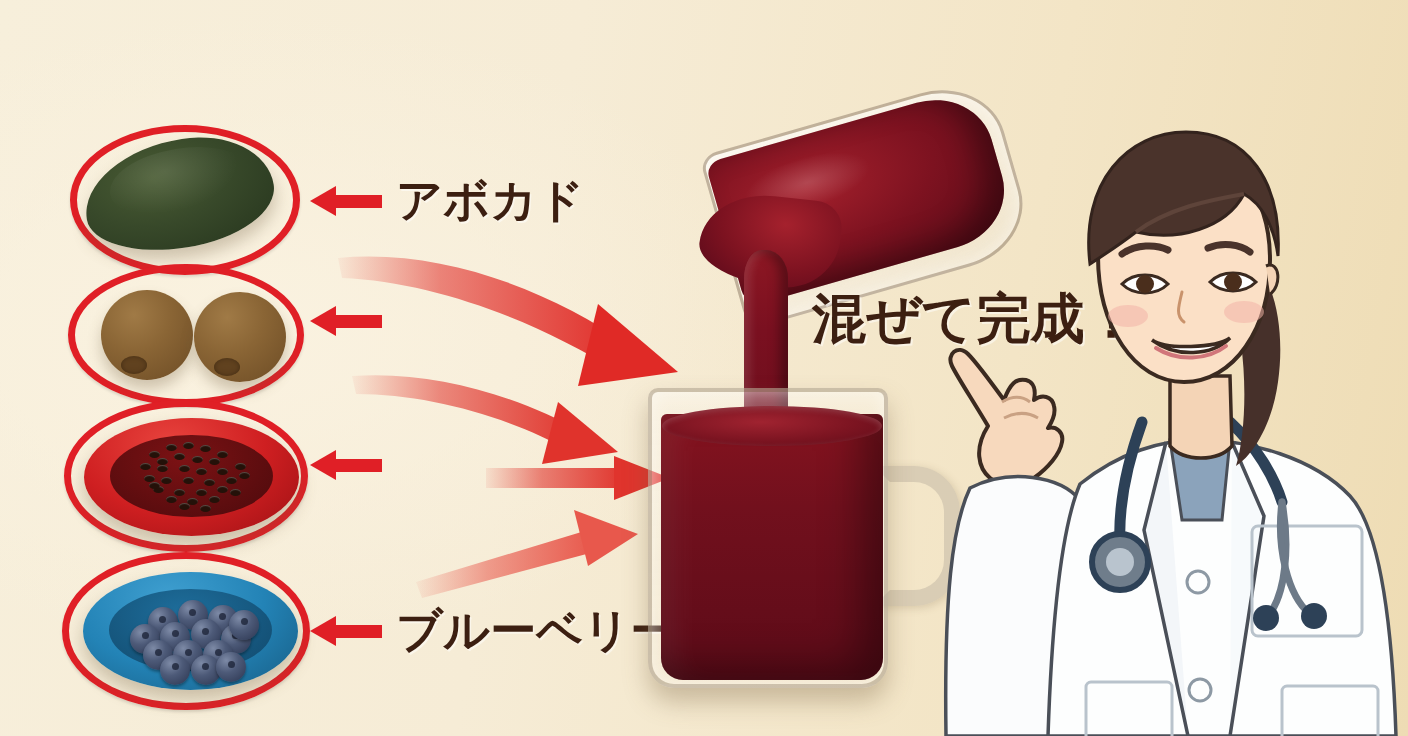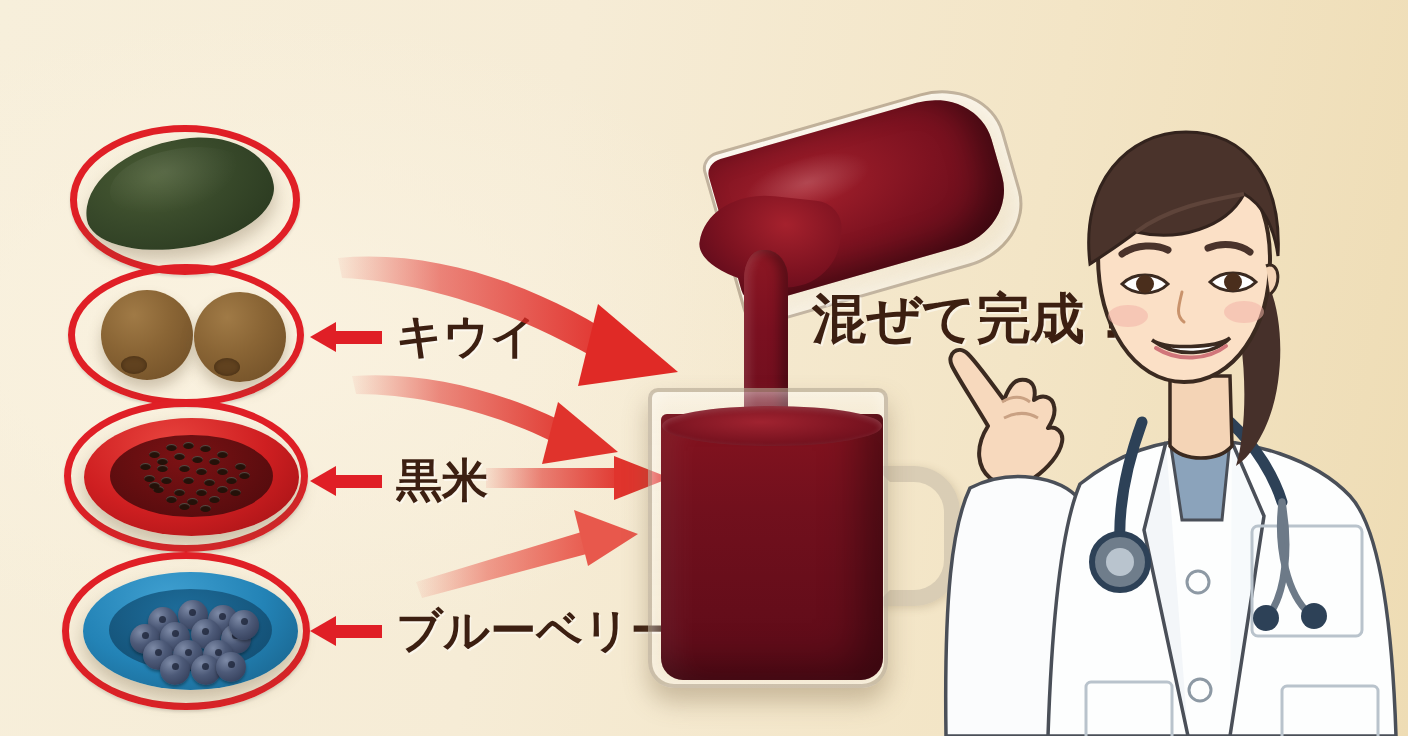--- a/index.html
+++ b/index.html
@@ -178,32 +178,38 @@
 </head>
 <body>
 
 <div id="poster">
 
 
   <div class="ingredient">
     <div class="ring soft" style="left:70px;top:125px;width:230px;height:150px;"></div>
     <div class="avocado-body"></div>
   </div>
+  <div class="lbl-row" style="left:310px;top:170px;">
+    <span class="arrow-left">
+      <span class="head"></span>
+        <span class="shaft"></span>
+    </span>
+    <span class="lbl-text">アボカド</span>
+  </div>
 
   <div class="ingredient">
     <div class="ring soft" style="left:68px;top:264px;width:236px;height:142px;"></div>
     <div class="kiwi" style="left:101px;top:290px;"></div>
     <div class="kiwi" style="left:194px;top:292px;"></div>
   </div>
   <div class="lbl-row" style="left:310px;top:306px;">
     <span class="arrow-left">
       <span class="head"></span>
         <span class="shaft"></span>
     </span>
-    <span class="lbl-text">キウイ</span>
   </div>
 
   <div class="ingredient">
     <div class="ring soft" style="left:64px;top:400px;width:244px;height:152px;"></div>
     <div class="bowl red" style="left:84px;top:418px;">
       <div class="bowl-inner"></div>
       <div class="grain-field">
         <span class="grain" style="left:38%;top:22%"></span>
           <span class="grain" style="left:46%;top:20%"></span>
         <span class="grain" style="left:54%;top:23%"></span>
@@ -237,21 +243,20 @@
         <span class="grain" style="left:68%;top:60%"></span>
           <span class="grain" style="left:30%;top:54%"></span>
       </div>
     </div>
   </div>
   <div class="lbl-row" style="left:310px;top:450px;">
     <span class="arrow-left">
       <span class="head"></span>
         <span class="shaft"></span>
     </span>
-    <span class="lbl-text">黒米</span>
   </div>
 
   <div class="ingredient">
     <div class="ring soft" style="left:62px;top:552px;width:248px;height:158px;"></div>
     <div class="bowl blue" style="left:83px;top:572px;">
       <div class="bowl-inner"></div>
       <div class="berry-field">
         <span class="berry" style="left:30%;top:30%"></span>
           <span class="berry" style="left:44%;top:24%"></span>
         <span class="berry" style="left:58%;top:28%"></span>

